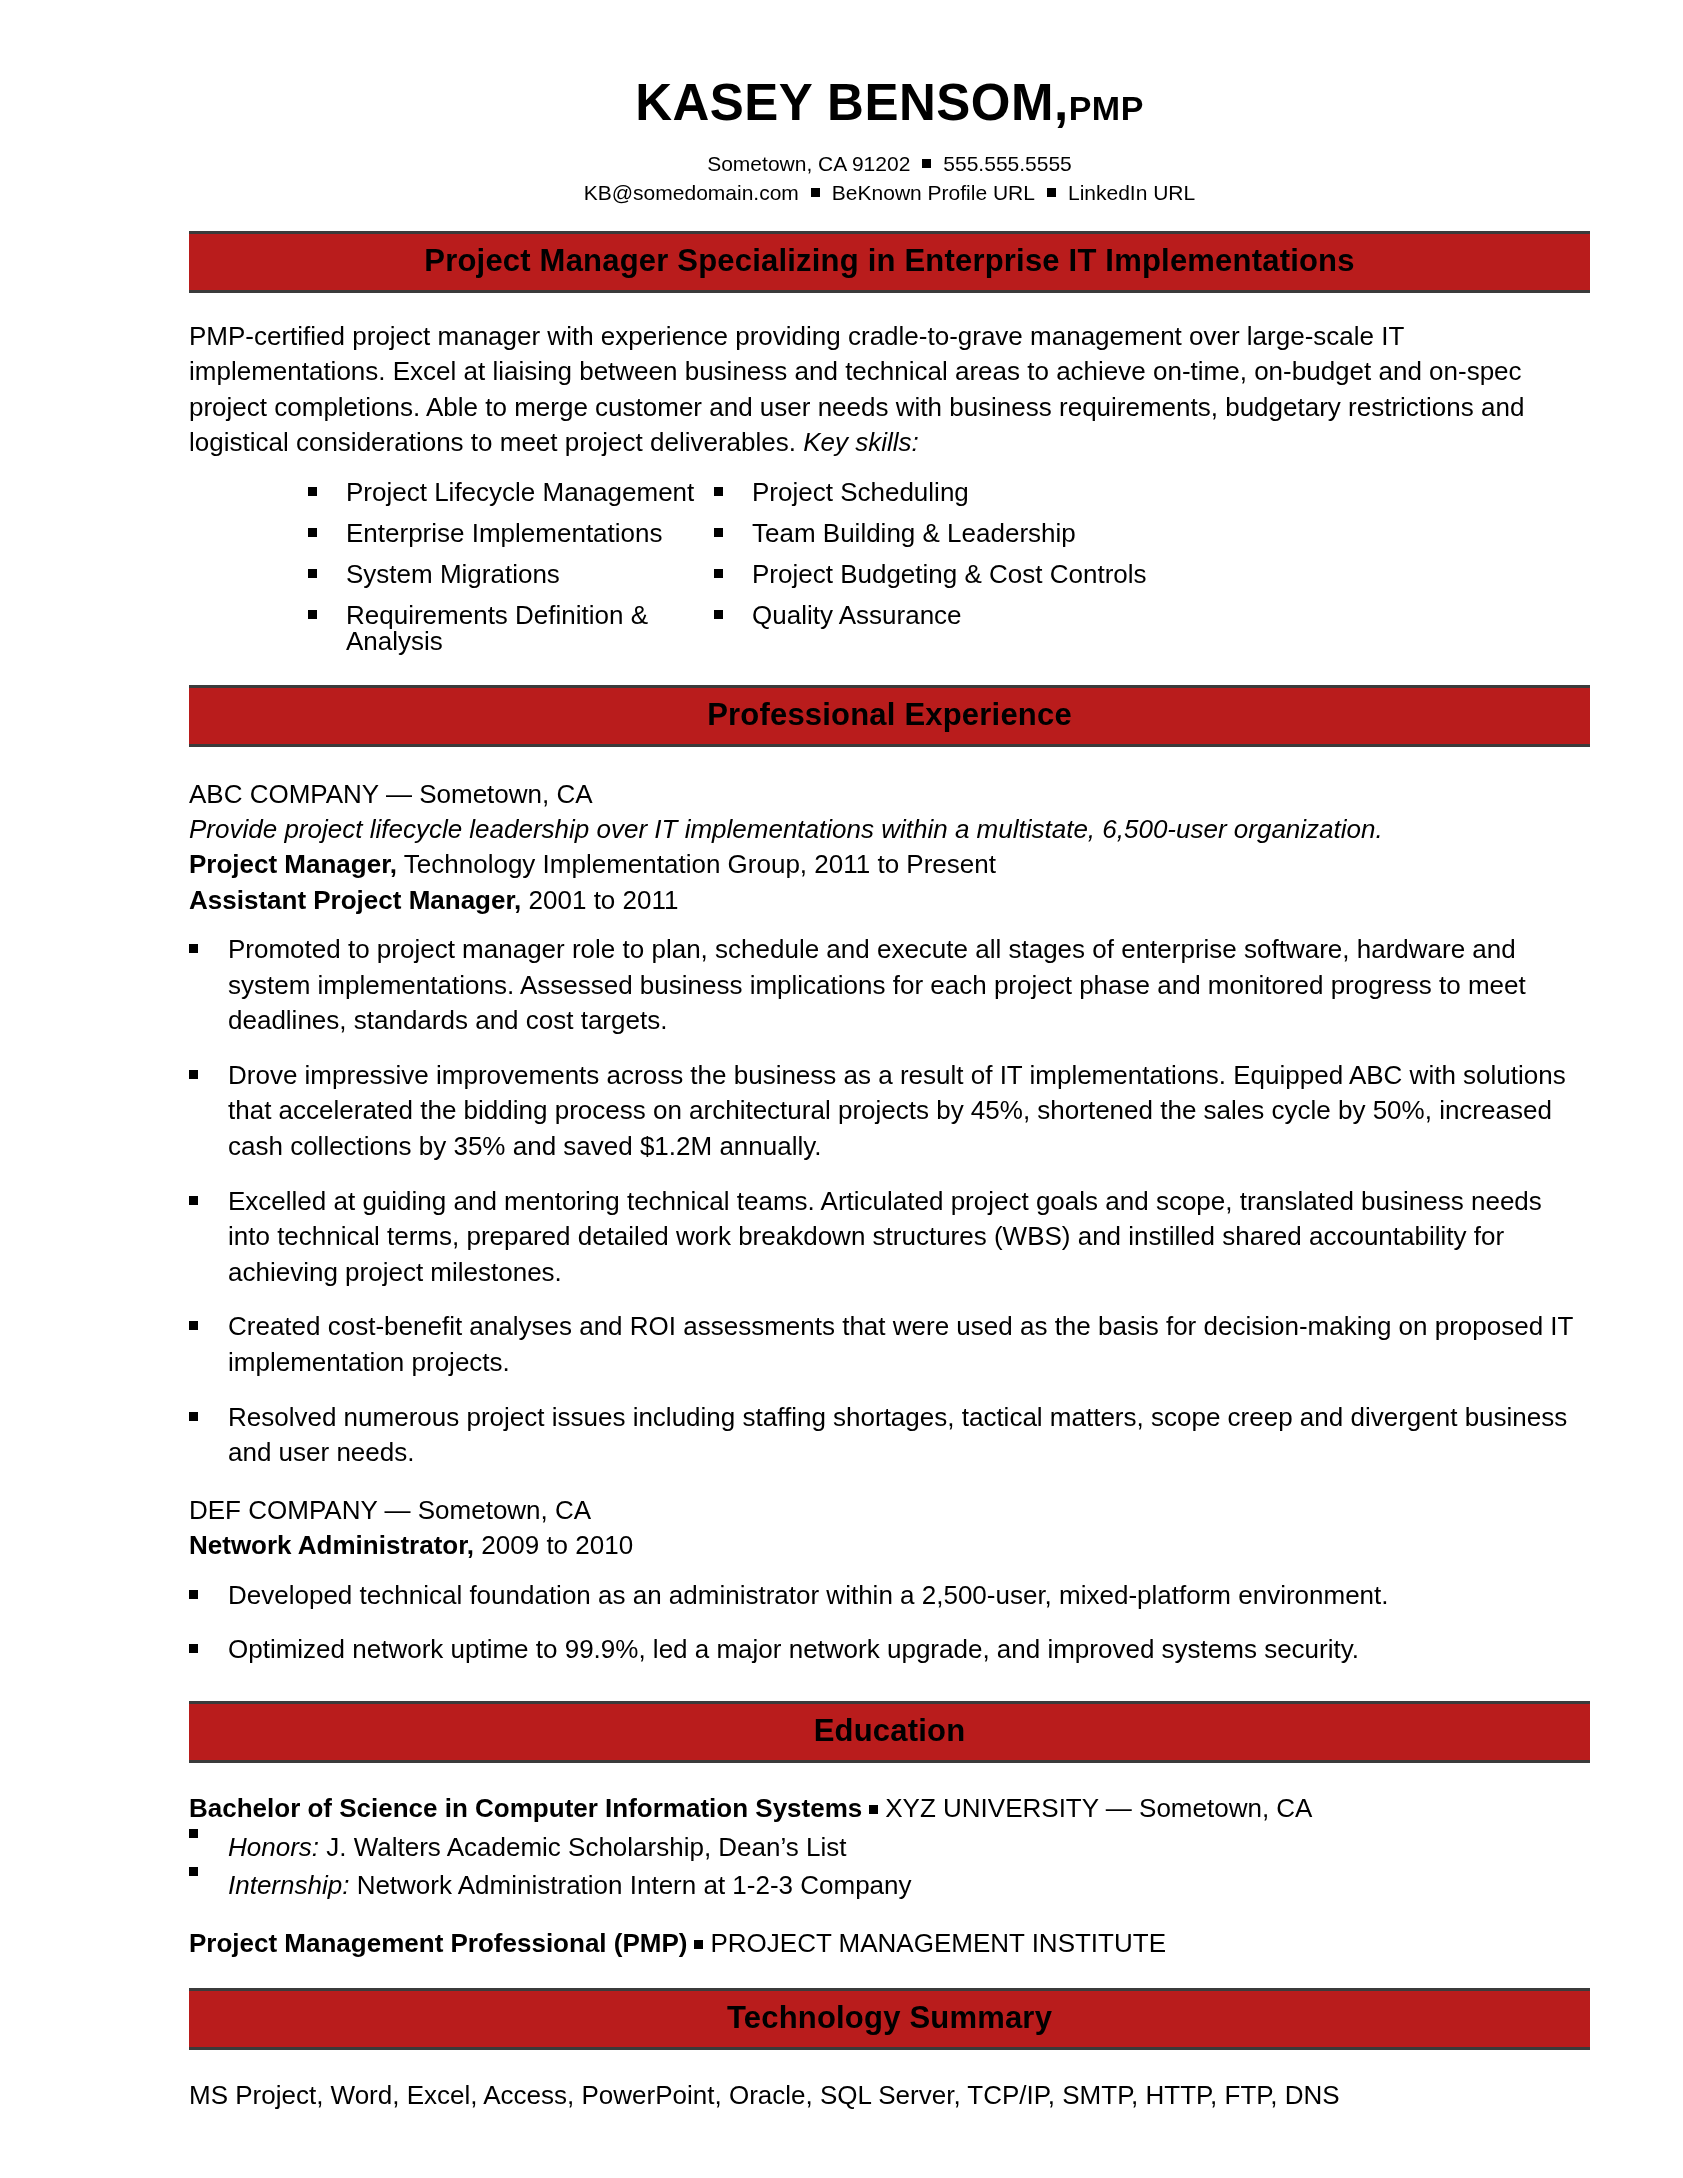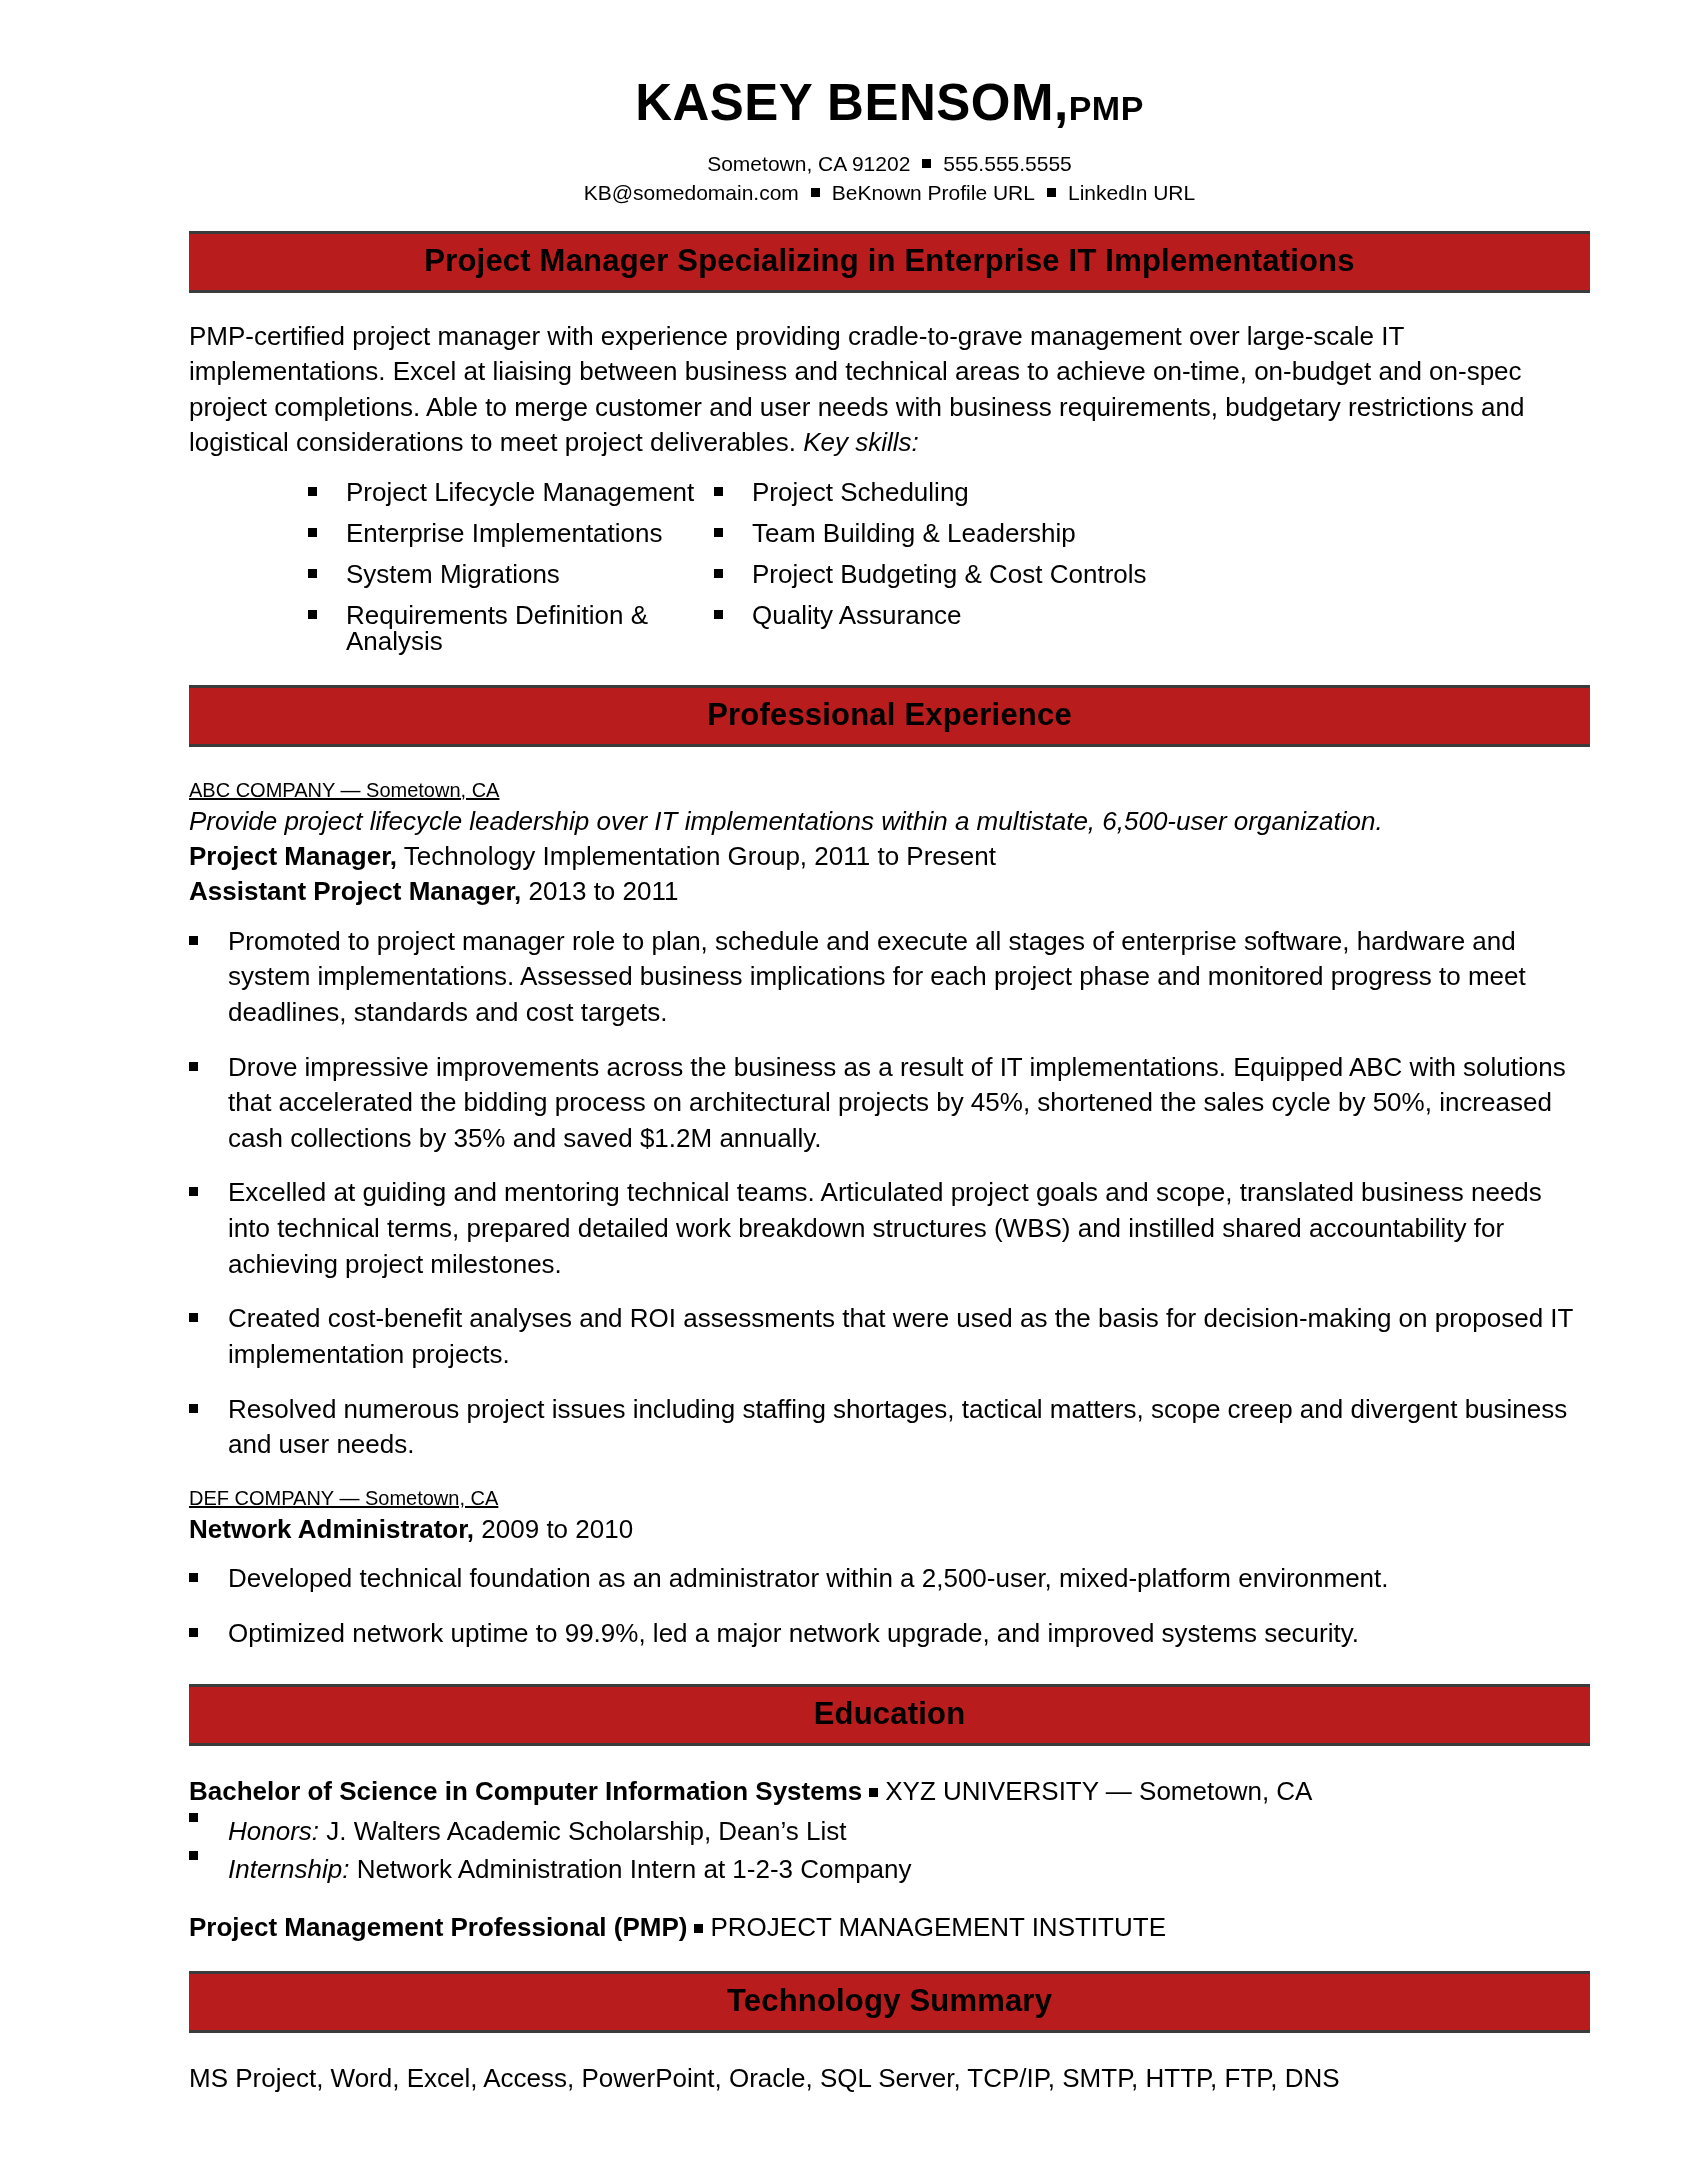--- a/index.html
+++ b/index.html
@@ -103,24 +103,23 @@
     height: 9px;
     background: #000;
     flex: 0 0 auto;
     position: relative;
     top: -5px;
   }
   .skill-item .sq { margin-right: 29px; }
 
   
   .company {
-    font-size: 20px;
+    font-size: 26px;
     line-height: 1.36;
     margin-top: 30px;
-    text-decoration: underline;
   }
   .company-sub {
     font-size: 26px;
     line-height: 1.36;
     font-style: italic;
   }
   .role {
     font-size: 26px;
     line-height: 1.36;
   }
@@ -240,21 +239,21 @@
     </div>
 
     <div style="height:16px;"></div>
     <div class="section-bar">
       <span>Professional Experience</span>
     </div>
 
     <div class="company">ABC COMPANY — Sometown, CA</div>
     <div class="company-sub">Provide project lifecycle leadership over IT implementations within a multistate, 6,500-user organization.</div>
     <div class="role"><span class="bold">Project Manager,</span><span> Technology Implementation Group, 2011 to Present</span></div>
-    <div class="role"><span class="bold">Assistant Project Manager,</span><span> 2013 to 2011</span></div>
+    <div class="role"><span class="bold">Assistant Project Manager,</span><span> 2001 to 2011</span></div>
 
     <div class="exp-list">
       <div class="exp-item">
           <span class="sq"></span>
           <span class="exp-text">Promoted to project manager role to plan, schedule and execute all stages of enterprise software, hardware and system implementations. Assessed business implications for each project phase and monitored progress to meet deadlines, standards and cost targets.</span>
         </div>
       <div class="exp-item">
           <span class="sq"></span>
           <span class="exp-text">Drove impressive improvements across the business as a result of IT implementations. Equipped ABC with solutions that accelerated the bidding process on architectural projects by 45%, shortened the sales cycle by 50%, increased cash collections by 35% and saved $1.2M annually.</span>
         </div>

